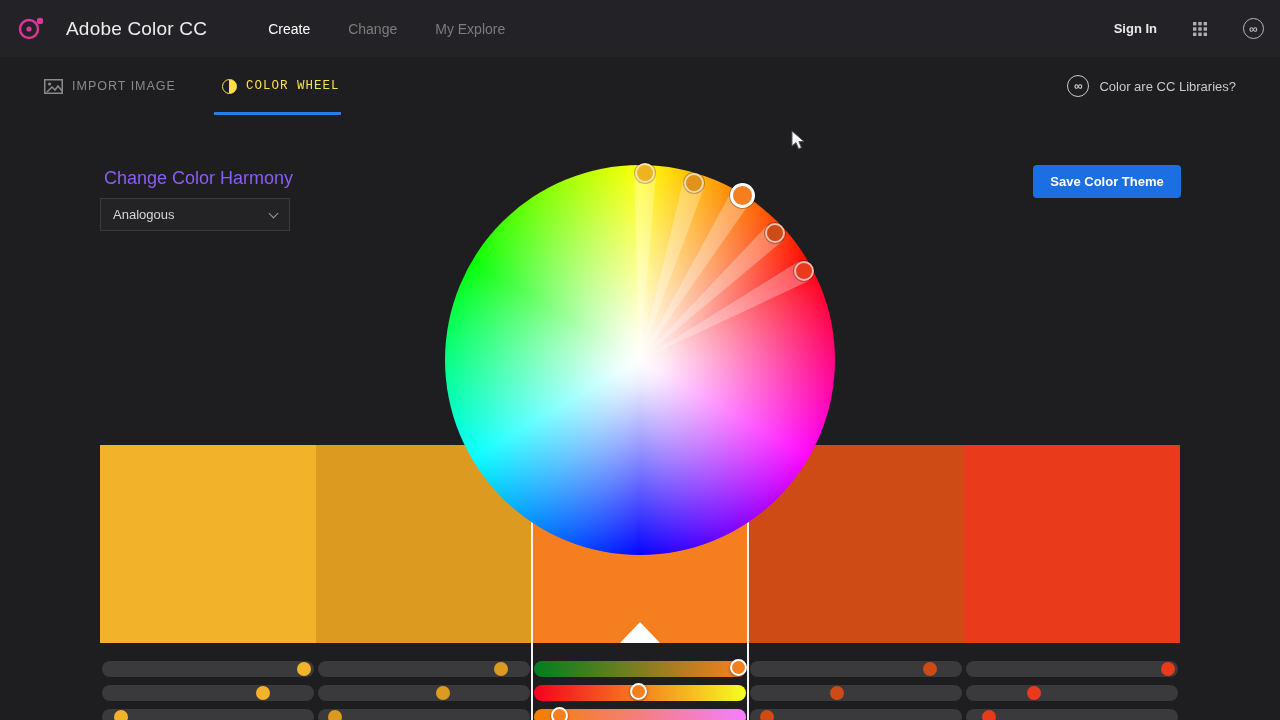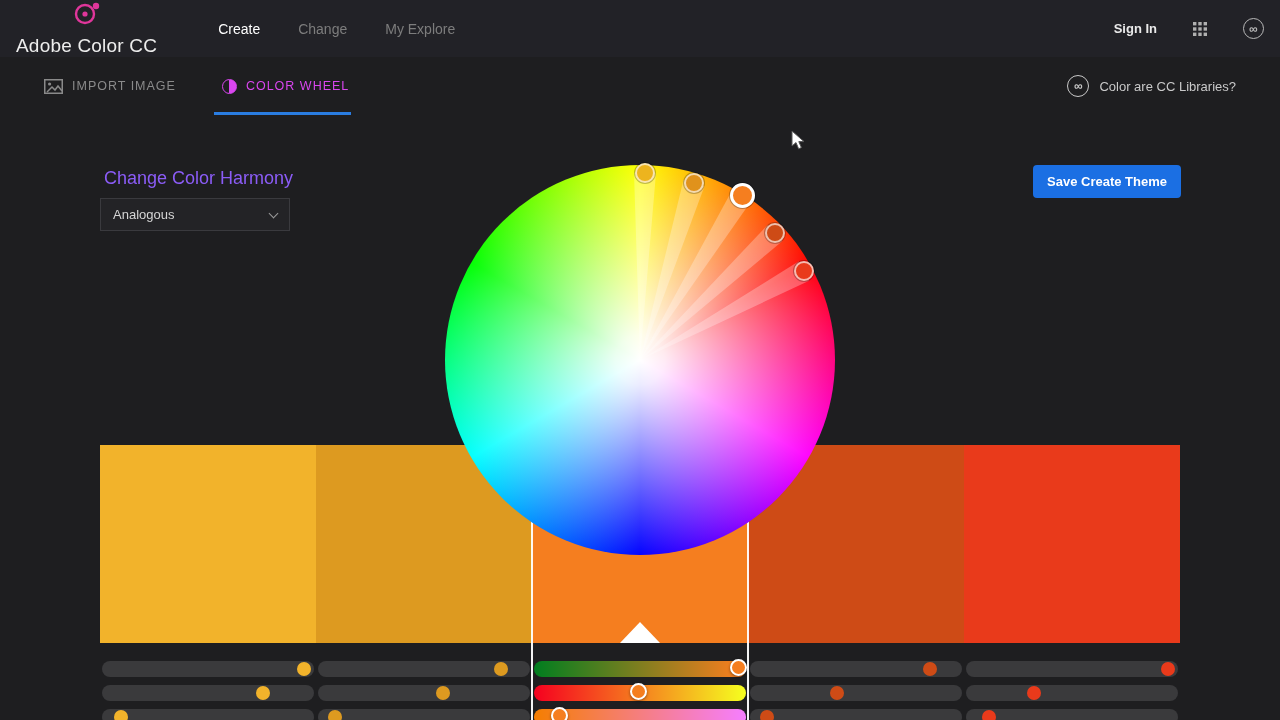--- a/index.html
+++ b/index.html
@@ -3,38 +3,38 @@
 <meta charset="utf-8">
 <style>
   * { margin:0; padding:0; box-sizing:border-box; }
   html,body { width:1280px; height:720px; overflow:hidden; }
   body { font-family:"Liberation Sans", sans-serif; background:#1e1e20; }
   .stage { position:relative; width:1280px; height:720px; background:#1e1e20; }
 
   
   .topbar { position:absolute; top:0; left:0; right:0; height:57px; background:#222227;
             display:flex; align-items:center; padding:0 16px; z-index:20; }
-  .brand { display:flex; align-items:center; gap:8px; cursor:pointer;flex-direction:column; }
+  .brand { display:flex; align-items:center; gap:20px; cursor:pointer; }
   .brand-text { font-size:19px; color:#ededed; letter-spacing:.2px; }
   .main-nav { display:flex; gap:38px; margin-left:61px; }
   .nav-item { font-size:14px; color:#7d7d7d; cursor:pointer; }
   .nav-item.active { color:#ffffff; }
   .topbar-right { margin-left:auto; display:flex; align-items:center; gap:36px; color:#b9b9b9; }
   .signin { font-size:13px; font-weight:bold; color:#eaeaea; cursor:pointer; }
   .cc-badge { width:21px; height:21px; border:1.5px solid currentColor; border-radius:50%;
               display:flex; align-items:center; justify-content:center; font-size:12px;
               font-weight:bold; line-height:1; cursor:pointer; }
 
   
   .tabbar { position:absolute; top:57px; left:0; right:0; height:58px; display:flex;
             align-items:center; padding:0 44px; z-index:20; }
   .tabs { display:flex; gap:46px; height:100%; align-items:center; }
   .tab { position:relative; display:flex; align-items:center; gap:9px; height:100%;
          font-size:12.5px; letter-spacing:1px; color:#8a8a8a; cursor:pointer; }
-  .tab.active { color:#d946ef; }
+  .tab.active { color:#fde047;font-family:Liberation Mono, monospace; }
   .tab.active::after { content:''; position:absolute; left:-8px; right:-2px; bottom:0;
                        height:3px; background:var(--underline,#2A7DE1); }
   .img-icon { display:inline-flex; }
   .halfcircle-icon { width:15px; height:15px; border-radius:50%; border:1.5px solid currentColor;
                      background:linear-gradient(to right, transparent 50%, currentColor 50%);
                      display:inline-block; }
   .cc-lib { margin-left:auto; display:flex; align-items:center; gap:10px; font-size:13px;
             color:#c9c9c9; cursor:pointer; }
   .cc-lib .cc-badge { width:22px; height:22px; }
 
@@ -145,21 +145,21 @@
       <span>Color are CC Libraries?</span>
     </div>
   </div>
 
   <div class="harmony-label">Change Color Harmony</div>
   <div class="harmony-select">
     <span>Analogous</span>
     <span class="chev"></span>
   </div>
 
-  <button class="save-btn">Save Create Theme</button>
+  <button class="save-btn">Save Color Theme</button>
 
   <div class="palette">
       <div class="swatch" style="background: rgb(242, 179, 43);"></div>
       <div class="swatch" style="background: rgb(221, 154, 32);"></div>
       <div class="swatch selected" style="background: rgb(245, 126, 31);"></div>
       <div class="swatch" style="background: rgb(206, 75, 22);"></div>
       <div class="swatch" style="background: rgb(233, 58, 27);"></div>
     </div>
 
   <div class="wheel">

